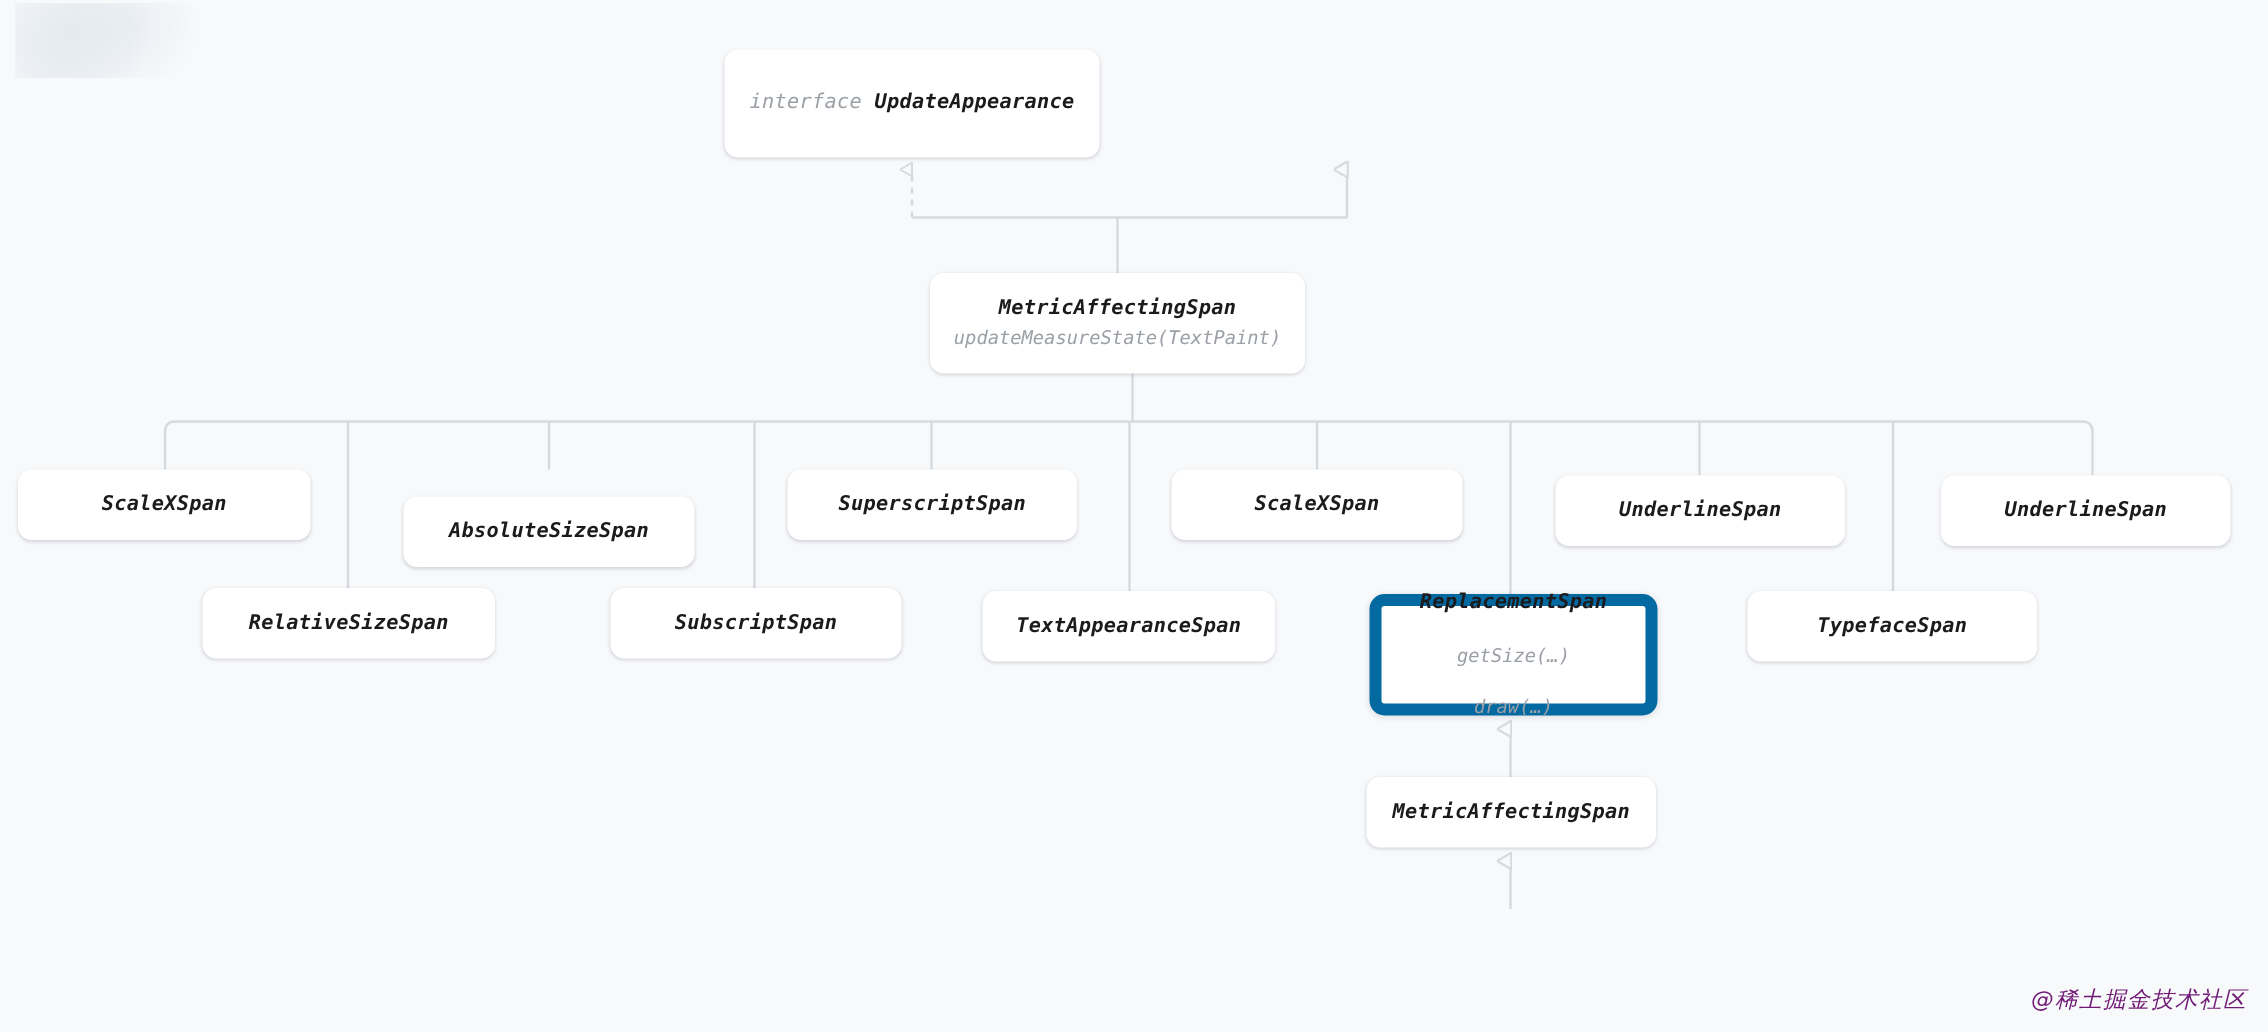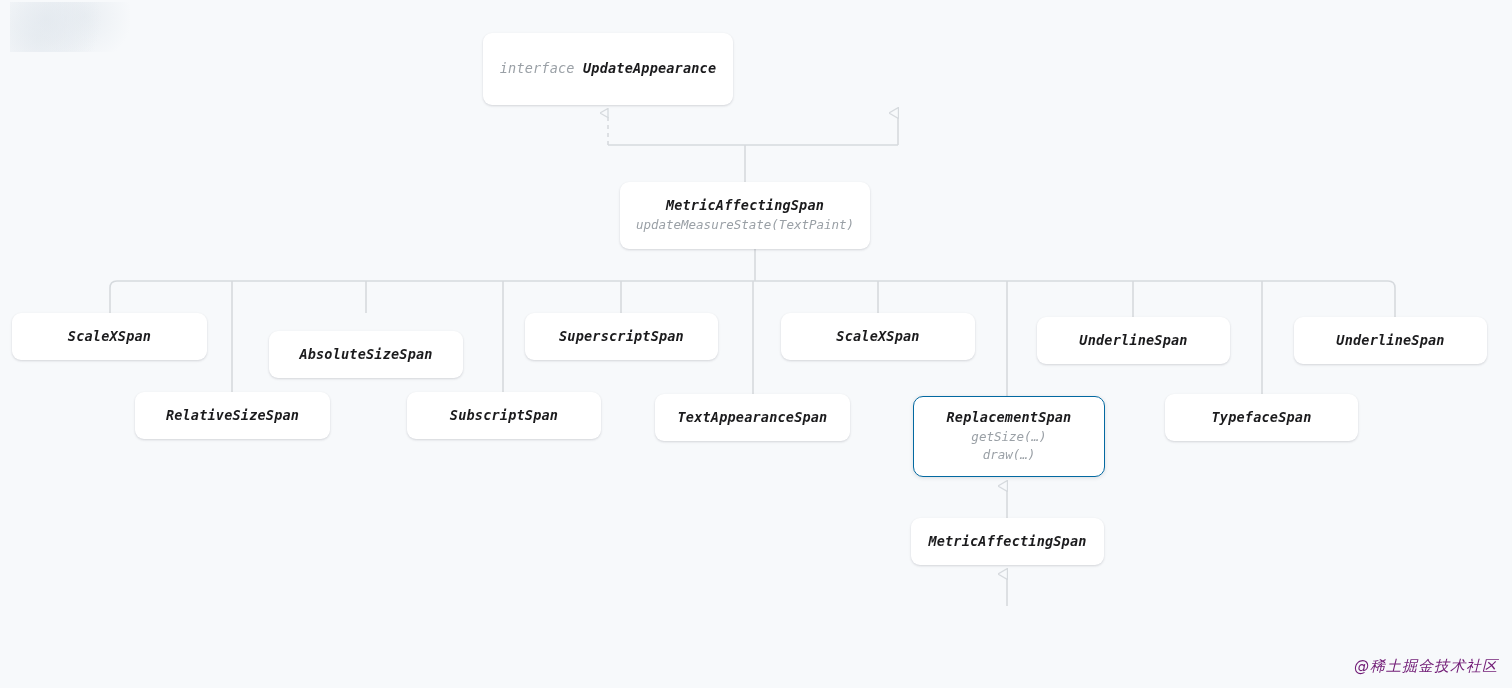--- a/index.html
+++ b/index.html
@@ -49,23 +49,24 @@
     font-weight: normal;
     color: #9aa0a6;
     line-height: 1.5;
     white-space: nowrap;
   }
   .node .kw {
     font-weight: normal;
     color: #9aa0a6;
   }
   .node.highlight {
-    border: 1px solid #0369a1;
+    border: 8px solid #0369a1;
     border-radius: 10px;
     box-shadow: 0 1px 4px rgba(16, 24, 40, 0.12);
+    gap: 16px;
   }
   #watermark {
     position: absolute;
     right: 14px;
     bottom: 12px;
     font-family: "DejaVu Sans", "Liberation Sans", sans-serif;
     font-size: 15px;
     color: #701a75;
     letter-spacing: 1px;
     z-index: 3;

